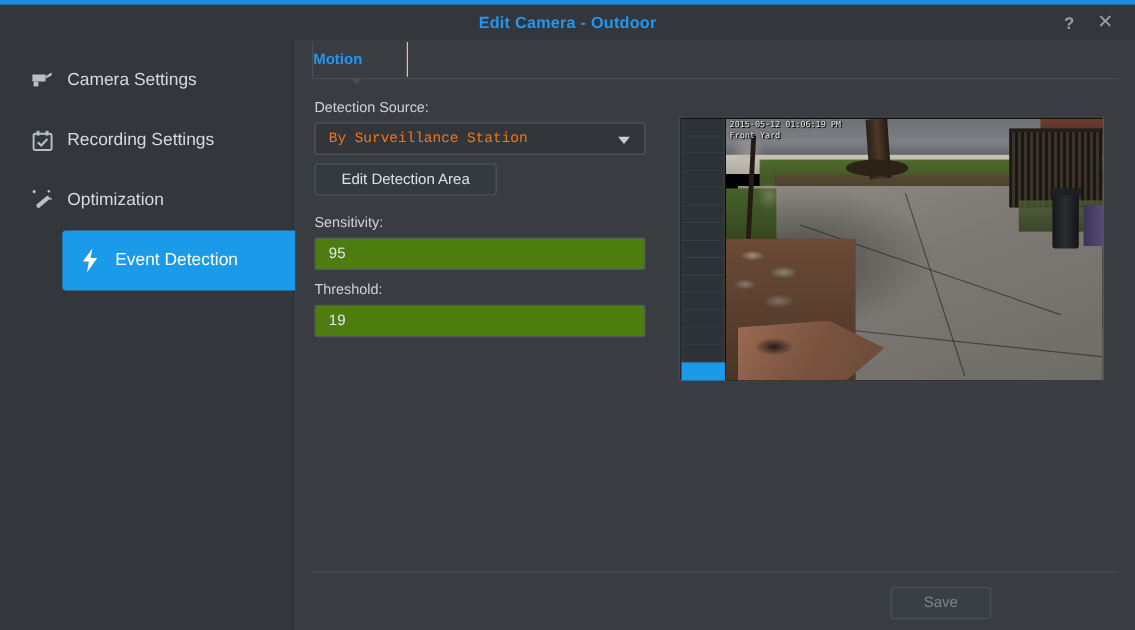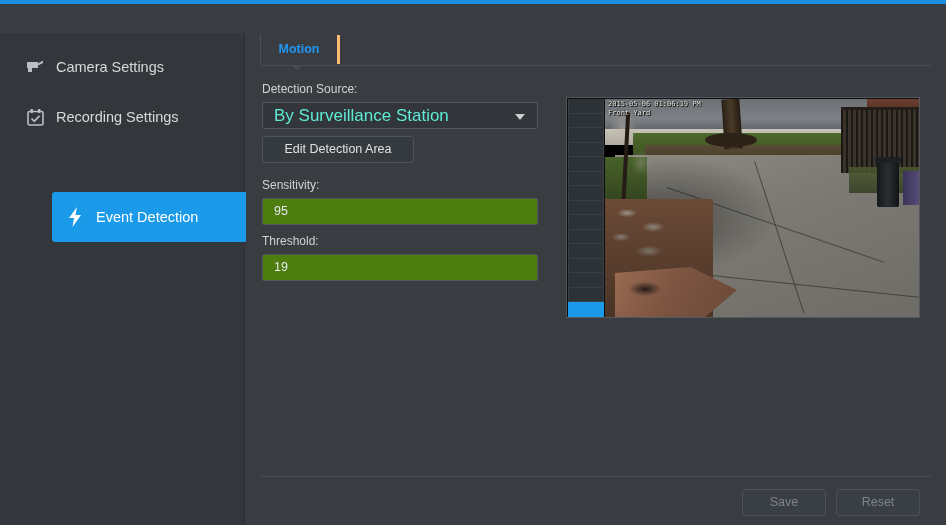--- a/index.html
+++ b/index.html
@@ -111,26 +111,26 @@
   .tabstrip {
     position: absolute;
     left: 0; top: 0;
     width: 700px; height: 33px;
   }
   .tab {
     position: absolute;
     left: 14px; top: 2px;
     width: 80px; height: 29px;
     line-height: 29px;
-    text-align: center;
+    text-align: left;
     color: #2196f3;
     font-size: 12.5px;
     font-weight: bold;
     border-left: 1px solid #4b5055;
-    border-right: 3px solid #fdba74;
+    border-right: 1px solid #fdba74;
     cursor: pointer;
   }
   .tab-rule {
     position: absolute;
     left: 14px; top: 32px;
     width: 672px; height: 1px;
     background: #484d52;
   }
   .tab-notch {
     position: absolute;
@@ -158,22 +158,23 @@
     width: 276px; height: 27px;
     background: #32363a;
     border: 1px solid #53585d;
     border-radius: 2px;
     cursor: pointer;
   }
   .select-box .val {
     position: absolute;
     left: 11px; top: 0;
     height: 25px; line-height: 25px;
-    color: #5eead4;
-    font-size: 17px;
+    color: #f97316;
+    font-size: 12px;
+    font-family: Liberation Mono, monospace;
   }
   .caret {
     position: absolute;
     right: 12px; top: 11px;
     width: 0; height: 0;
     border-left: 5px solid transparent;
     border-right: 5px solid transparent;
     border-top: 6px solid #c9cdd1;
   }
 
@@ -412,20 +413,25 @@
   .b-save  { left: 496px; }
   .b-reset { left: 590px; }
 </style>
 </head>
 <body>
 
 <div id="app">
 
   <div class="top-accent"></div>
 
+  <div class="titlebar">
+    <div class="title-text">Edit Camera - Outdoor</div>
+    <div class="title-btn help">?</div>
+    <div class="title-btn close">✕</div>
+  </div>
 
   <div class="sidebar">
 
     <div class="nav-item nav-0">
       <span class="ico">
         <svg width="20" height="16" viewBox="0 0 20 16">
           <path d="M2 3 L13 3 L13 9 L2 9 Z" fill="#b9bfc4"></path>
           <path d="M13 4.5 L18 1.5 L18 4 L13 6.5 Z" fill="#b9bfc4"></path>
           <rect x="3" y="9" width="4" height="4" fill="#b9bfc4"></rect>
         </svg>
@@ -438,20 +444,32 @@
         <svg width="19" height="19" viewBox="0 0 19 19">
           <rect x="2" y="3.5" width="15" height="13.5" rx="1.5" fill="none" stroke="#b9bfc4" stroke-width="1.6"></rect>
           <rect x="4.5" y="1" width="2.4" height="4" fill="#b9bfc4"></rect>
           <rect x="12" y="1" width="2.4" height="4" fill="#b9bfc4"></rect>
           <path d="M5.5 10.5 L8.3 13.3 L13.5 7.8" fill="none" stroke="#b9bfc4" stroke-width="1.7"></path>
         </svg>
       </span>
       <span class="lbl">Recording Settings</span>
     </div>
 
+    <div class="nav-item nav-2">
+      <span class="ico">
+        <svg width="20" height="20" viewBox="0 0 20 20">
+          <rect x="4" y="10" width="13" height="3.4" rx="1" fill="#b9bfc4" transform="rotate(-40 10 11)"></rect>
+          <path d="M3 2 l1 0 M3.5 1.5 l0 1" stroke="#b9bfc4" stroke-width="1.4"></path>
+          <path d="M2.2 2.8 h2.6 M3.5 1.5 v2.6" stroke="#b9bfc4" stroke-width="1.3"></path>
+          <path d="M14.6 2.4 h2.2 M15.7 1.3 v2.2" stroke="#b9bfc4" stroke-width="1.2"></path>
+          <path d="M16.2 8.6 h1.8 M17.1 7.7 v1.8" stroke="#b9bfc4" stroke-width="1.1"></path>
+        </svg>
+      </span>
+      <span class="lbl">Optimization</span>
+    </div>
 
     <div class="nav-item nav-3 active">
       <span class="ico">
         <svg width="16" height="20" viewBox="0 0 16 20">
           <path d="M10 0 L2 11 L7 11 L5.5 20 L14 8 L8.5 8 Z" fill="#ffffff"></path>
         </svg>
       </span>
       <span class="lbl">Event Detection</span>
     </div>
 
@@ -516,23 +534,22 @@
         <div class="v-trunk2"></div>
         <div class="v-tree-l"></div>
         <div class="v-rocks"></div>
         <div class="v-flag"></div>
         <div class="v-orn"></div>
         <div class="v-brick"></div>
         <div class="v-fence"></div>
         <div class="v-shrub"></div>
         <div class="v-bin"></div>
         <div class="v-bin2"></div>
-        <div class="v-osd"><span>2015-05-06 01:06:19 PM</span>
+        <div class="v-osd"><span>2015-05-12 01:06:19 PM</span>
 <span>Front Yard</span></div>
       </div>
     </div>
 
     <div class="footer-rule"></div>
     <div class="btn-foot b-save">Save</div>
-    <div class="btn-foot b-reset">Reset</div>
 
   </div>
 </div>
 
 </body></html>

